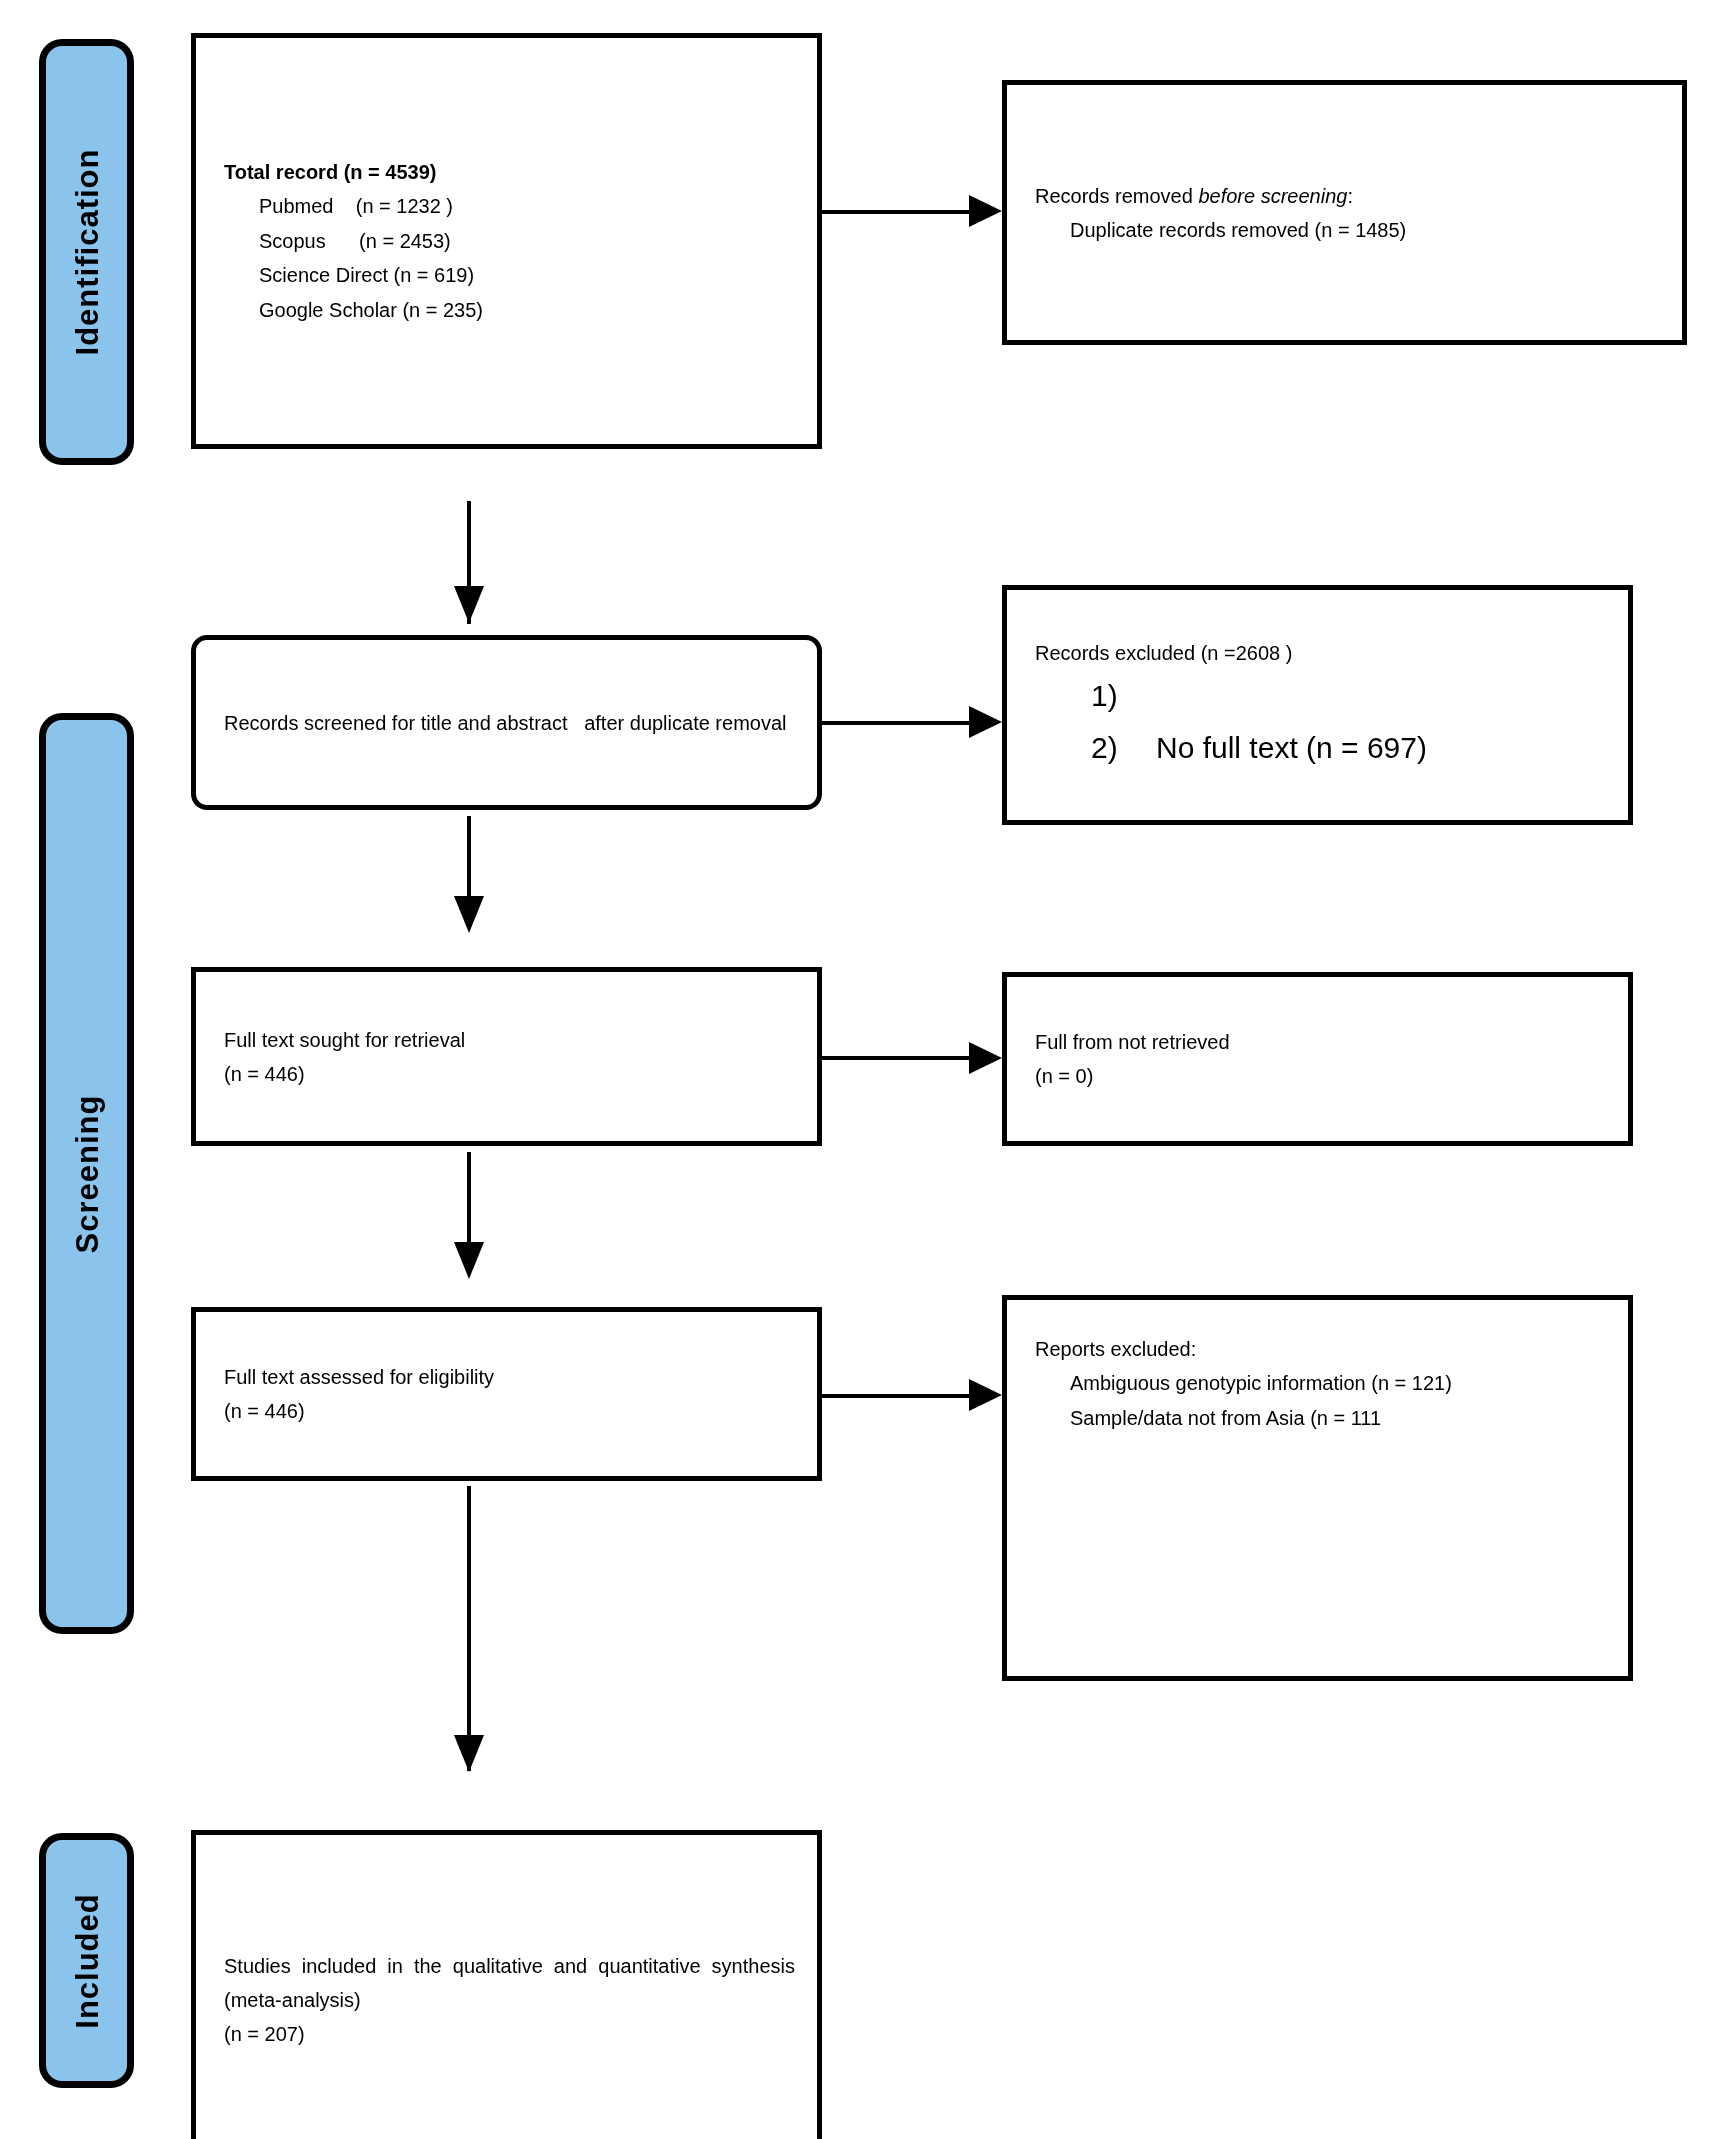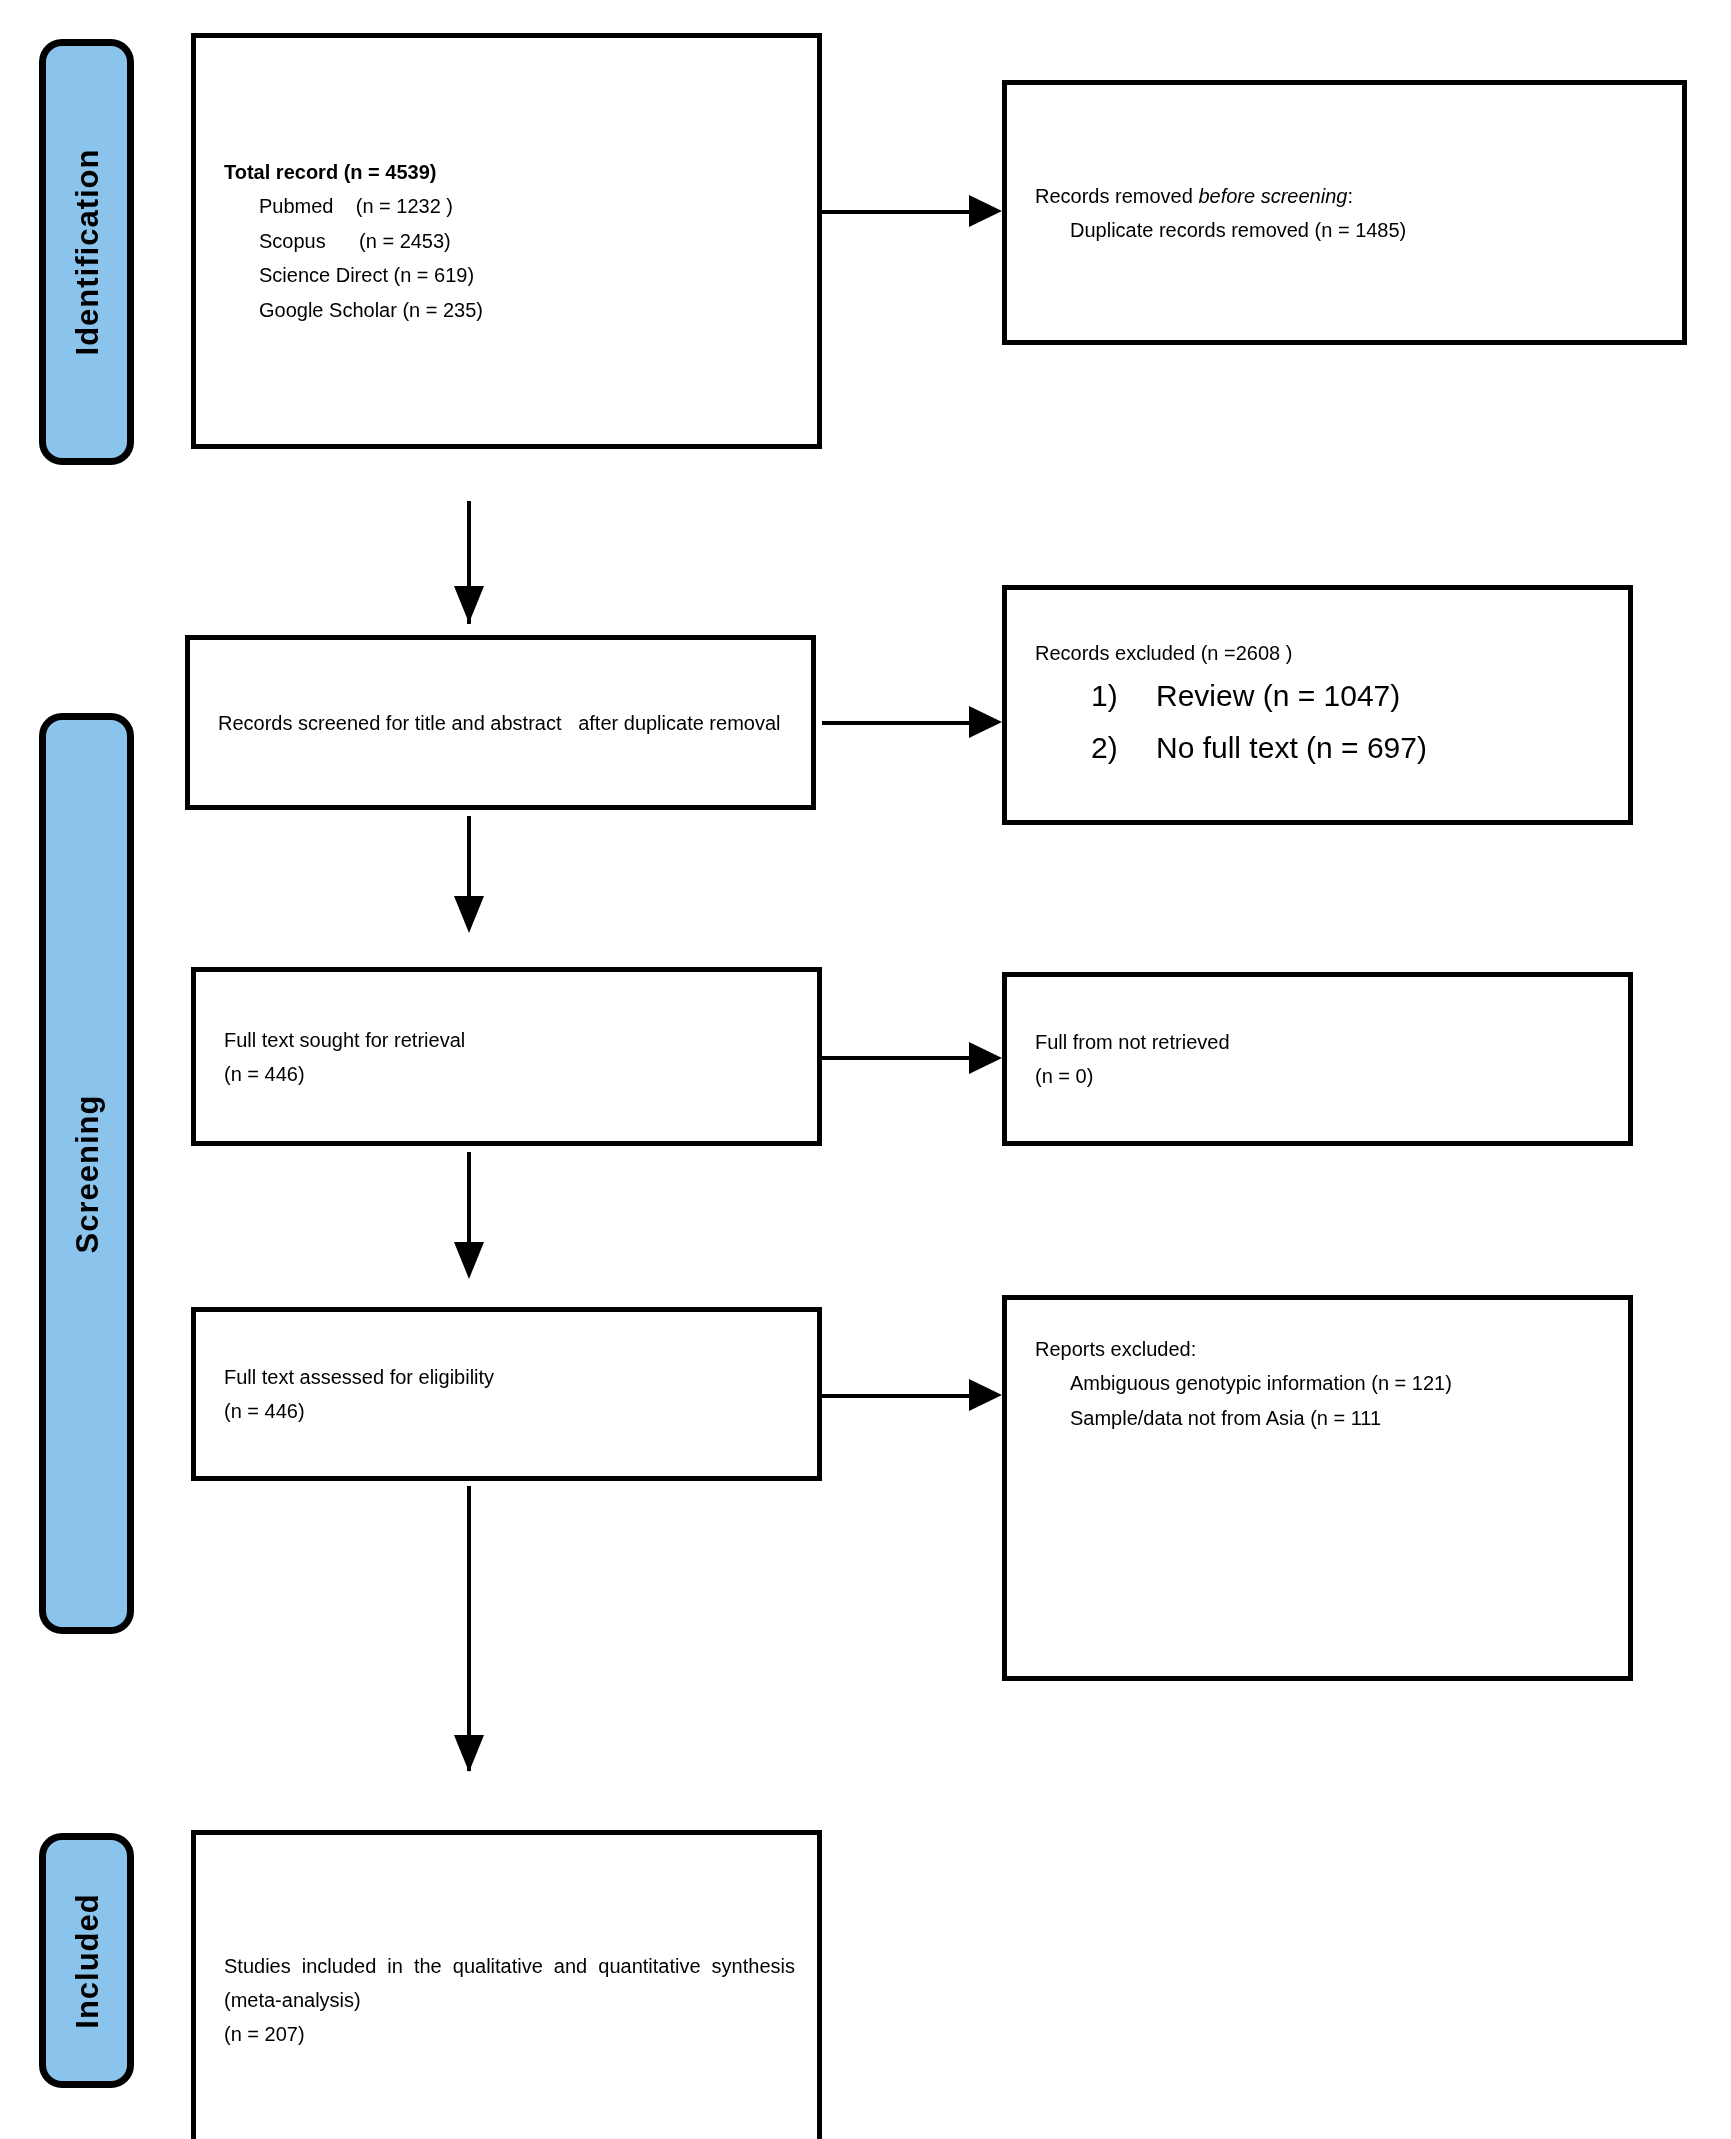--- a/index.html
+++ b/index.html
@@ -144,33 +144,32 @@
       <div class="line justify-last-left indent">Duplicate records removed (n = 1485)</div>
     </div>
   </div>
 
   <div class="h-line" style="left:822px; top:210px; width:155px;"></div>
   <div class="h-arrowhead" style="left:969px; top:195px;"></div>
 
   <div class="v-line" style="left:467px; top:501px; height:123px;"></div>
   <div class="v-arrowhead" style="left:454px; top:586px;"></div>
 
-  <div class="box" style="left:185px; top:635px; width:631px; height:175px;">
+  <div class="box" style="left:191px; top:635px; width:631px; height:175px;border-radius:16px;">
     <div class="box-inner">
       <div class="line justify-last-left">Records screened for title and abstract   after duplicate removal</div>
     </div>
   </div>
 
   <div class="box" style="left:1002px; top:585px; width:631px; height:240px;">
     <div class="box-inner">
       <div class="line">Records excluded (n =2608 )</div>
       <div class="numlist">
         <div class="numrow">
           <span class="num">1)</span>
-          <span class="txt">Review (n = 1047)</span>
         </div>
         <div class="numrow">
           <span class="num">2)</span>
           <span class="txt">No full text (n = 697)</span>
         </div>
       </div>
     </div>
   </div>
 
   <div class="h-line" style="left:822px; top:721px; width:155px;"></div>

